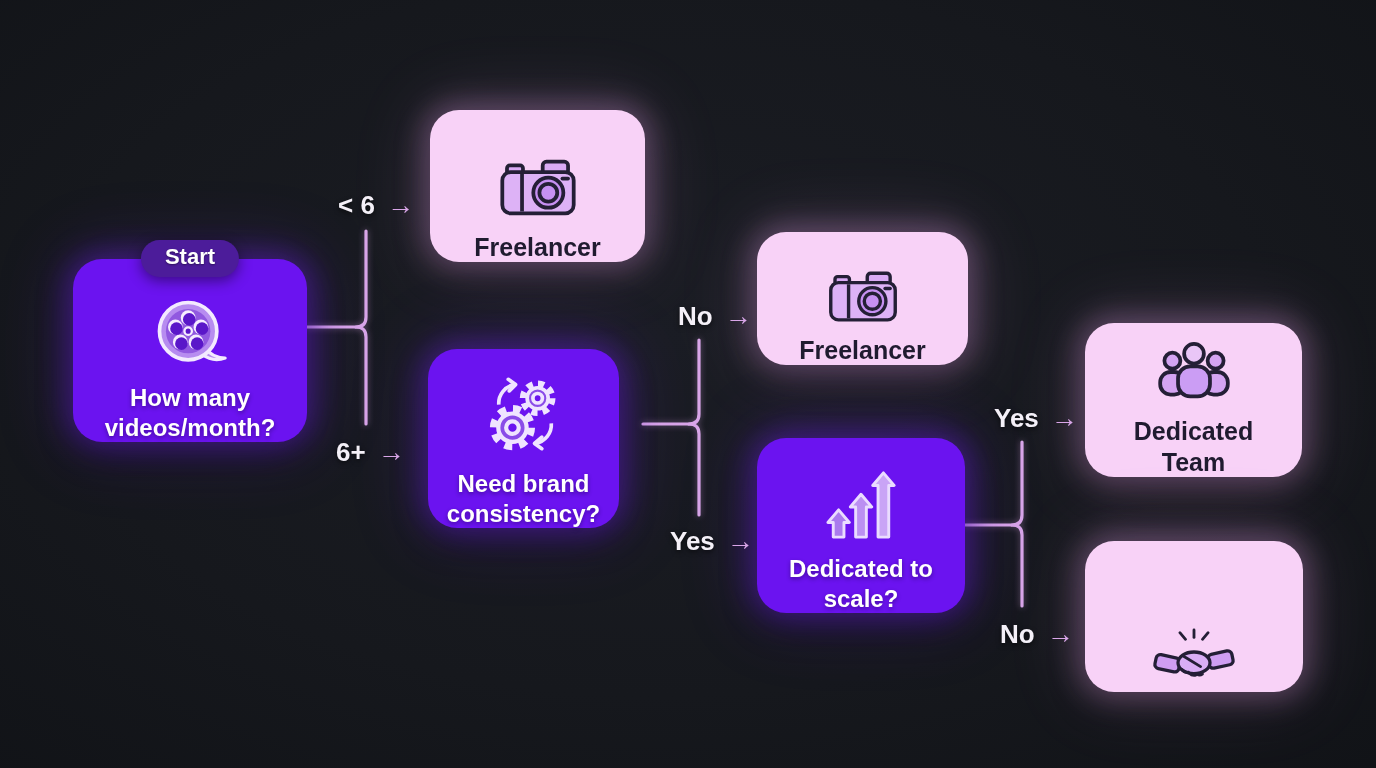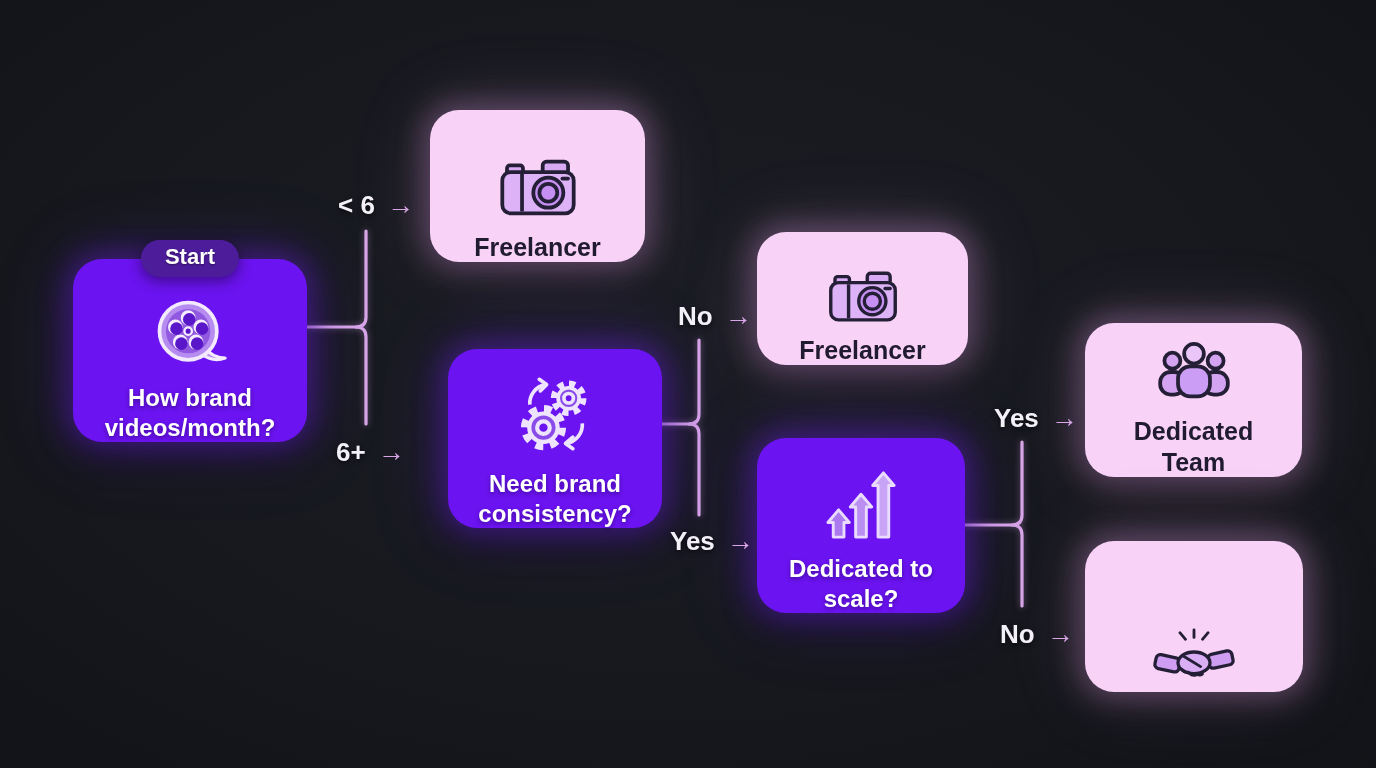--- a/index.html
+++ b/index.html
@@ -76,37 +76,37 @@
           <circle cx="55" cy="35.3" r="6.8" fill="#5a17c9"></circle>
         <circle cx="48.5" cy="49.7" r="8" fill="#f6edff"></circle>
           <circle cx="49.7" cy="51.5" r="6.8" fill="#5a17c9"></circle>
         <circle cx="31.5" cy="49.7" r="8" fill="#f6edff"></circle>
           <circle cx="32.7" cy="51.5" r="6.8" fill="#5a17c9"></circle>
         <circle cx="26.2" cy="33.5" r="8" fill="#f6edff"></circle>
           <circle cx="27.4" cy="35.3" r="6.8" fill="#5a17c9"></circle>
       </g>
       <circle cx="40" cy="38" r="4" fill="#5a17c9" stroke="#f6edff" stroke-width="2.5"></circle>
     </svg>
-    <div class="label" style="max-width:210px;">How brand videos/month?</div>
+    <div class="label" style="max-width:210px;">How many videos/month?</div>
   </div>
 
   <div class="node pink" style="left:430px; top:110px; width:215px; height:152px;">
     <svg class="icon" width="82" height="62" viewBox="0 0 84 66">
       <rect x="47" y="5" width="27" height="13" rx="4" fill="#d9aaf4" stroke="#241f36" stroke-width="4"></rect>
       <rect x="9" y="9" width="17" height="10" rx="3" fill="#d9aaf4" stroke="#241f36" stroke-width="4"></rect>
       <rect x="4" y="16" width="76" height="44" rx="9" fill="#ddb2f6" stroke="#241f36" stroke-width="4"></rect>
       <line x1="25" y1="18" x2="25" y2="58" stroke="#241f36" stroke-width="4"></line>
       <circle cx="53" cy="38" r="16" fill="#c690f2" stroke="#241f36" stroke-width="4"></circle>
       <circle cx="53" cy="38" r="9.5" fill="none" stroke="#241f36" stroke-width="4"></circle>
       <line x1="68" y1="23" x2="74" y2="23" stroke="#241f36" stroke-width="4" stroke-linecap="round"></line>
     </svg>
     <div class="label">Freelancer</div>
   </div>
 
-  <div class="node purple" style="left:448px; top:349px; width:214px; height:179px;">
+  <div class="node purple" style="left:428px; top:349px; width:191px; height:179px;">
     <svg class="icon" width="84" height="84" viewBox="0 0 80 80">
       <g stroke="#efe4ff" fill="none">
         <circle cx="53" cy="25" r="13" stroke-width="8" stroke-dasharray="5.5 4.7"></circle>
         <circle cx="53" cy="25" r="10" stroke-width="3.5" fill="#8a4ce8"></circle>
         <circle cx="53" cy="25" r="4.5" stroke-width="3.5" fill="#6b13f0"></circle>
         <circle cx="29" cy="53" r="17" stroke-width="9" stroke-dasharray="7 6.35"></circle>
         <circle cx="29" cy="53" r="13.5" stroke-width="4" fill="#8a4ce8"></circle>
         <circle cx="29" cy="53" r="6" stroke-width="4" fill="#6b13f0"></circle>
         <path d="M 16 31 A 18 18 0 0 1 31 12" stroke-width="3.5"></path>
         <path d="M 25 7 L 32 12 L 26 18" stroke-width="3.5" stroke-linecap="round" stroke-linejoin="round"></path>

